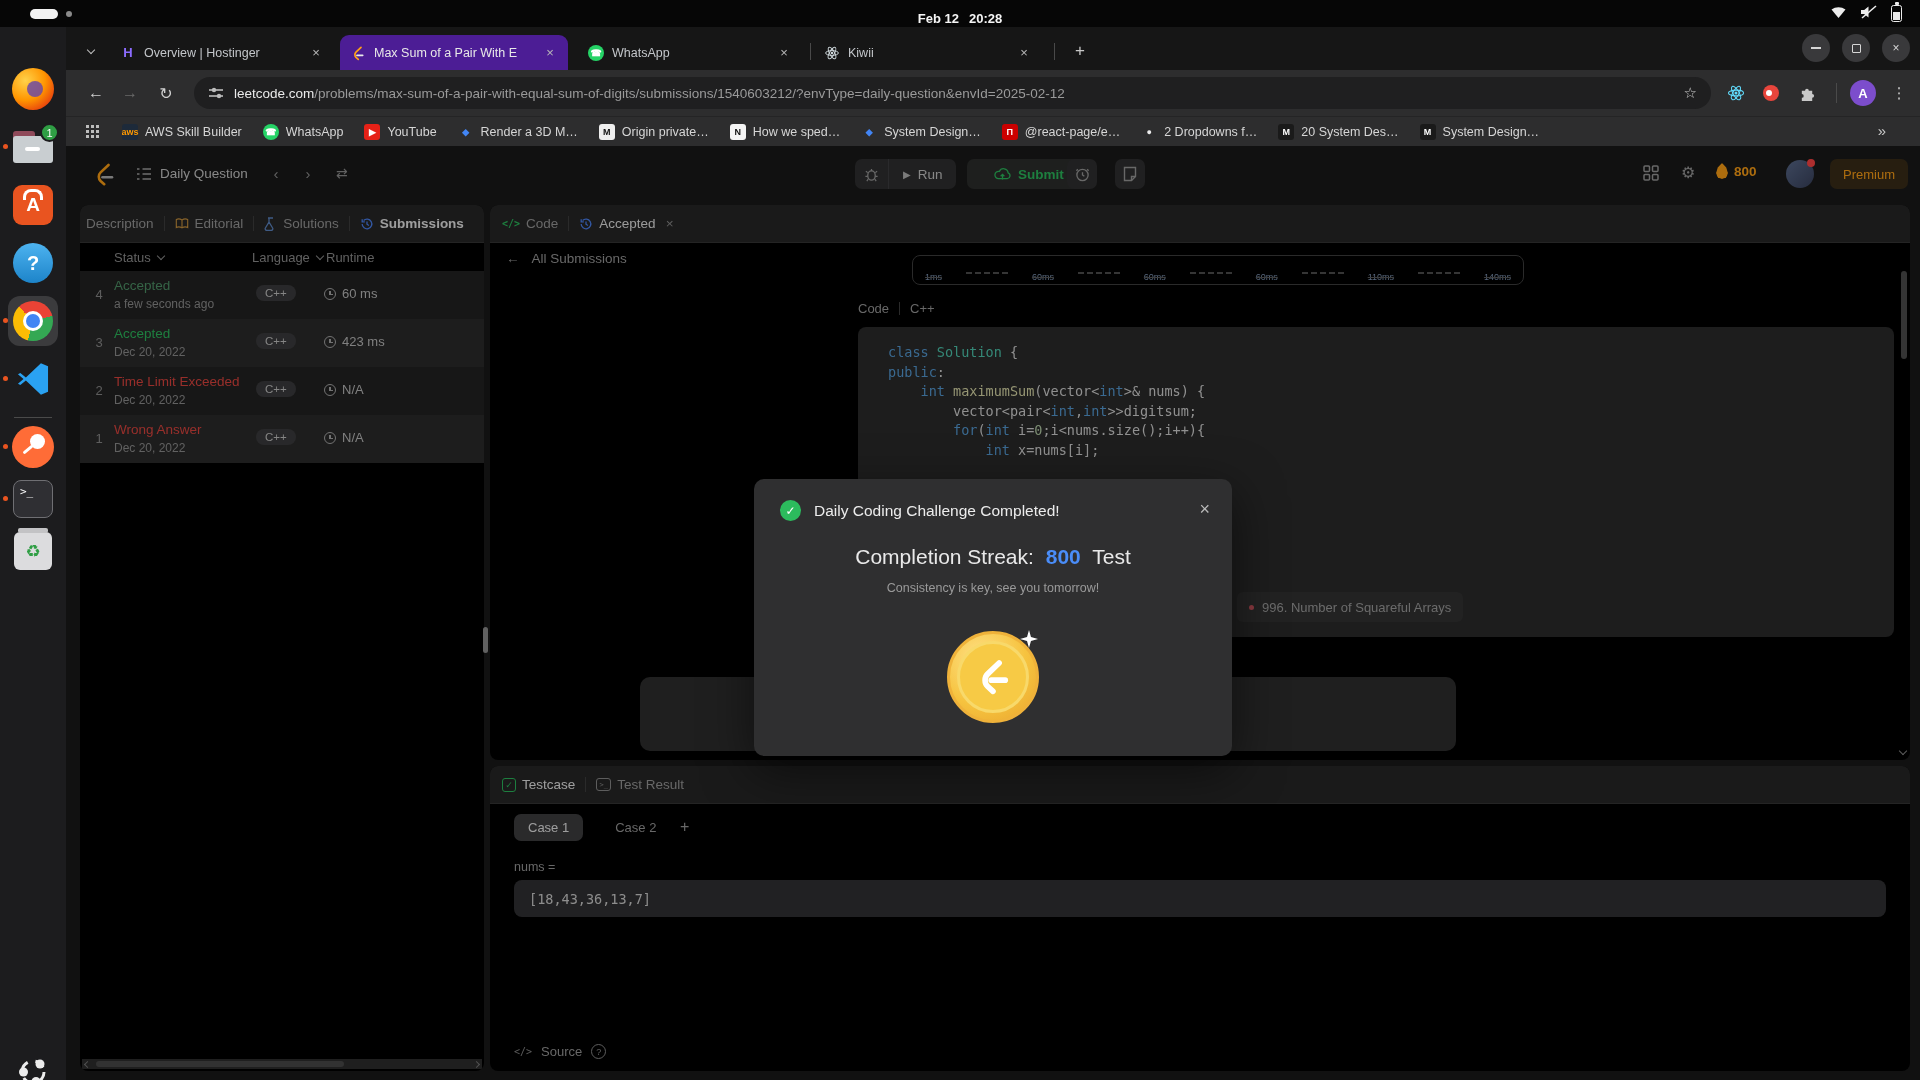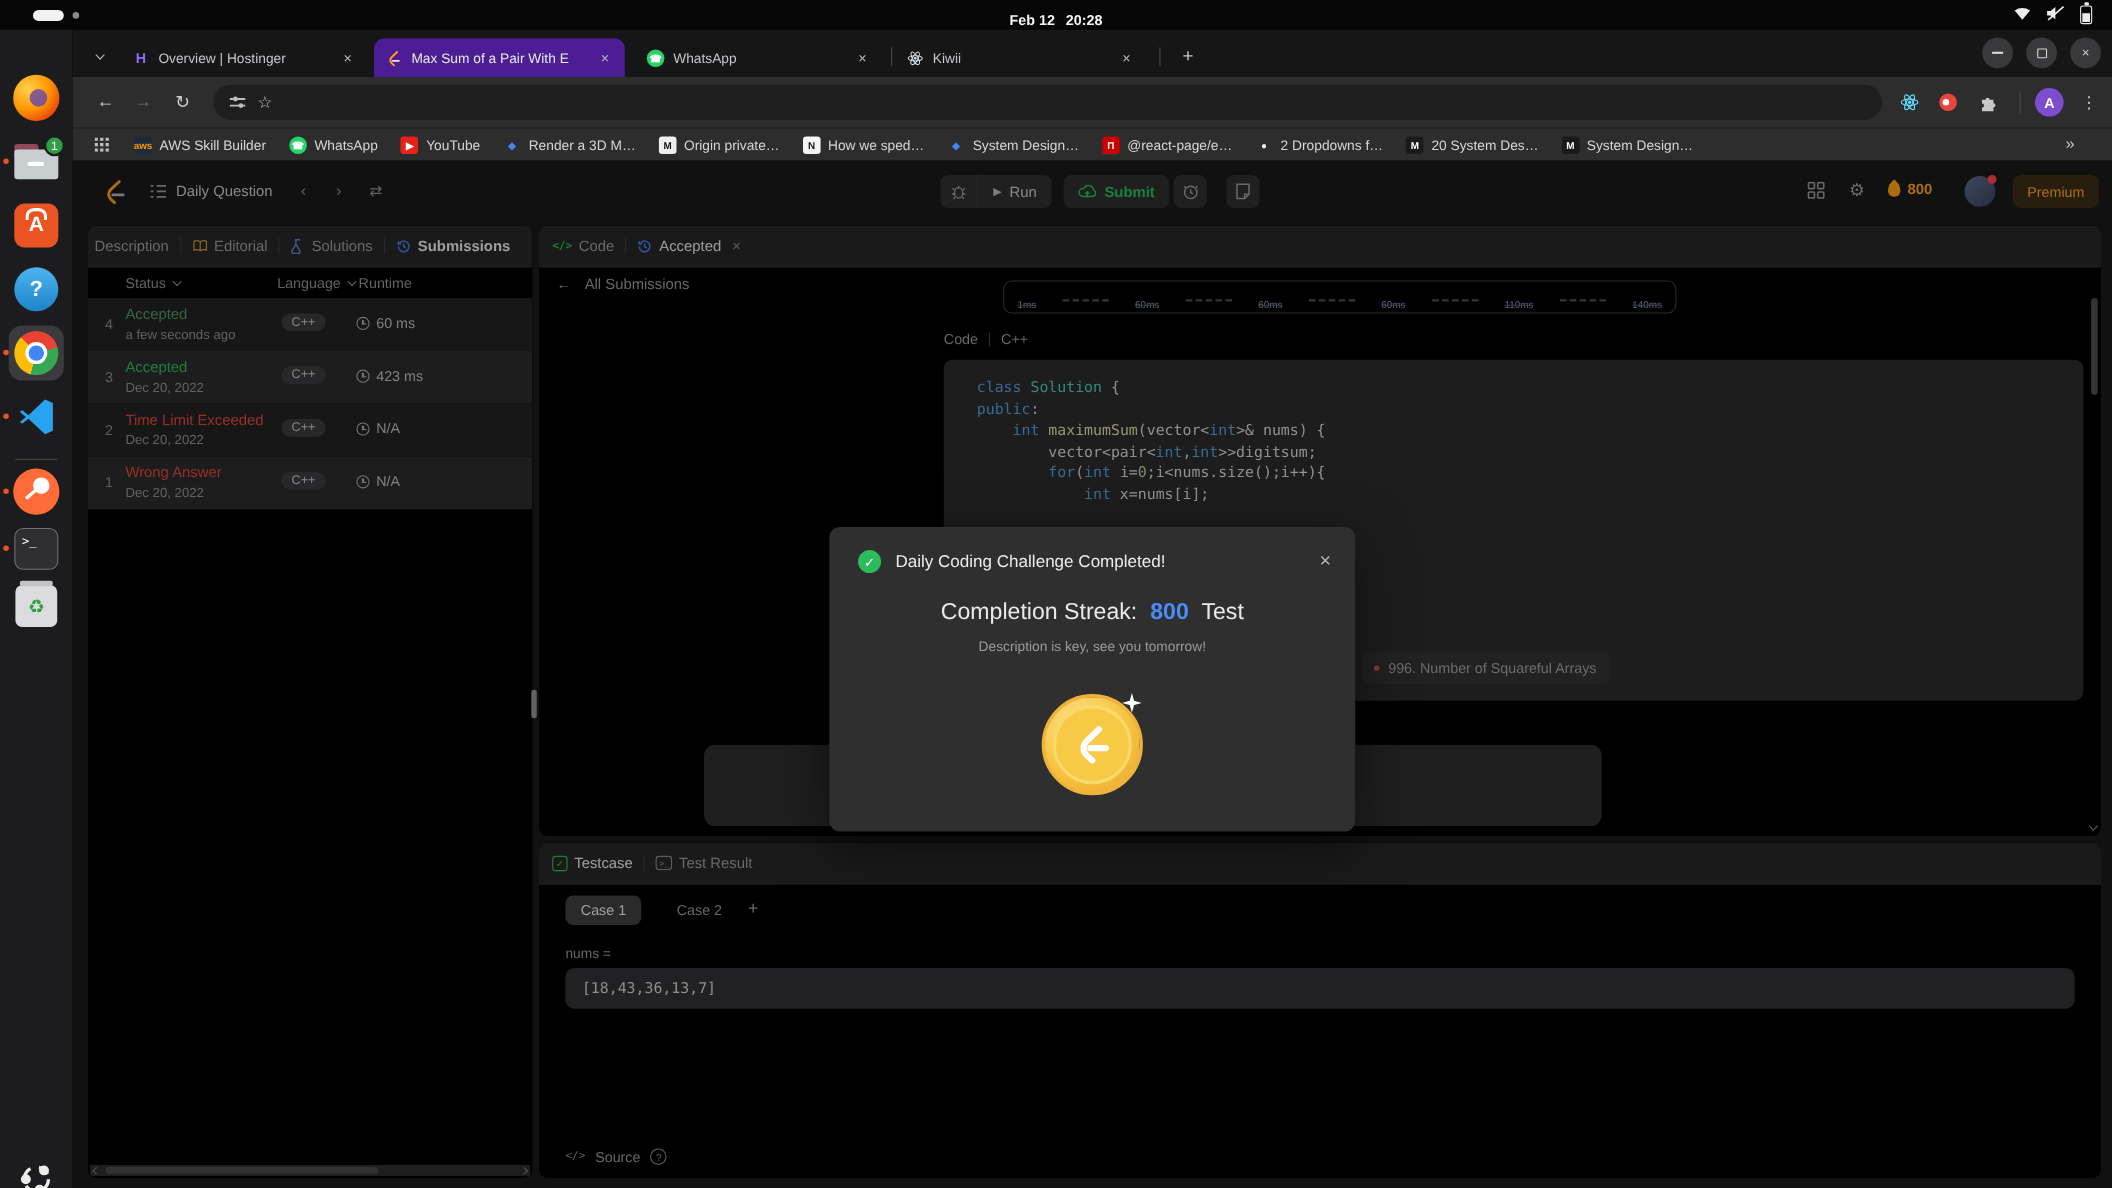--- a/index.html
+++ b/index.html
@@ -84,21 +84,21 @@
 .lch{position:absolute;left:0;top:0;width:100%;height:56px}
 .lclogo{position:absolute;left:26px;top:16px}
 .listicon{position:absolute;left:70px;top:21px}
 .dqlabel{position:absolute;left:94px;top:20px;font-size:13.5px;color:#c8c8c8}
 .navarr{position:absolute;top:19px;color:#8f8f8f;font-size:15px;width:20px;text-align:center}
 .shuffle{position:absolute;left:270px;top:19px;color:#8f8f8f;font-size:14px}
 .rungroup{position:absolute;left:789px;top:13px;height:30px;background:#303031;border-radius:7px;display:flex;align-items:center}
 .bugseg{width:34px;height:100%;display:flex;align-items:center;justify-content:center;border-right:1px solid #3f3f41}
 .runseg{display:flex;align-items:center;gap:7px;padding:0 14px;color:#c8c8c8;font-size:13.5px}
 .playg{color:#b5b5b5;font-size:10px}
-.submitbtn{position:absolute;left:901px;top:13px;height:30px;background:#2d2f2d;border-radius:7px;display:flex;align-items:center;gap:7px;padding:0 13px;color:#2cbb5d;font-size:13.5px;font-weight:bold}
+.submitbtn{position:absolute;left:901px;top:13px;height:30px;background:#2d2f2d;border-radius:7px;display:flex;align-items:center;gap:7px;padding:0 27px;color:#2cbb5d;font-size:13.5px;font-weight:bold}
 .hbox{position:absolute;top:13px;width:30px;height:30px;background:#303031;border-radius:7px;display:flex;align-items:center;justify-content:center}
 .hicon{position:absolute;top:19px;color:#9a9a9a}
 .gridicon{left:1577px}
 .gearicon{left:1615px;font-size:16px;top:17px}
 .coins{position:absolute;left:1650px;top:17px;display:flex;align-items:center;gap:6px;color:#ffa116;font-size:13.5px;font-weight:bold}
 .flame{width:12px;height:16px;background:#ffa116;border-radius:50% 50% 50% 50%/62% 62% 38% 38%;clip-path:polygon(50% 0,85% 28%,100% 62%,88% 92%,50% 100%,12% 92%,0 62%,15% 28%)}
 .lcavatar{position:absolute;left:1720px;top:14px;width:28px;height:28px;border-radius:50%;background:linear-gradient(135deg,#5a6b8c,#39415c);}
 .lcavatar:after{content:"";position:absolute;right:-1px;top:-1px;width:8px;height:8px;border-radius:50%;background:#ff4545}
 .premium{position:absolute;right:12px;top:13px;height:30px;padding:0 13px;border-radius:7px;background:rgba(255,161,22,.14);color:#ffa116;font-size:13px;display:flex;align-items:center}
 .panel{position:absolute;background:#000000;border-radius:8px;overflow:hidden}
@@ -299,20 +299,21 @@
     <div class="navbtn" style="left:88px">↻</div>
     <div class="omni">
       <svg width="16" height="14">
           <g stroke="#bdbdbd" stroke-width="1.6">
             <line x1="1" y1="4" x2="15" y2="4"></line>
             <line x1="1" y1="10" x2="15" y2="10"></line>
           </g>
           <circle cx="6" cy="4" r="2.2" fill="#bdbdbd"></circle>
           <circle cx="11" cy="10" r="2.2" fill="#bdbdbd"></circle>
         </svg>
+      <span class="urltxt"><span class="dom">leetcode.com</span><span class="path">/problems/max-sum-of-a-pair-with-equal-sum-of-digits/submissions/1540603212/?envType=daily-question&amp;envId=2025-02-12</span></span>
       <span class="omnistar">☆</span>
     </div>
     <div class="extbtn" style="left:1659px">
       <svg width="18" height="18" viewBox="0 0 20 20">
           <g fill="none" stroke="#61dafb" stroke-width="1.2">
             <ellipse cx="10" cy="10" rx="8.4" ry="3.2"></ellipse>
             <ellipse cx="10" cy="10" rx="8.4" ry="3.2" transform="rotate(60 10 10)"></ellipse>
             <ellipse cx="10" cy="10" rx="8.4" ry="3.2" transform="rotate(120 10 10)"></ellipse>
           </g>
           <circle cx="10" cy="10" r="1.7" fill="#61dafb"></circle>
@@ -659,21 +660,21 @@
     <div class="mhead">
       <span class="mcheck">✓</span>
       <span class="mtitle">Daily Coding Challenge Completed!</span>
     </div>
     <span class="mclose">×</span>
     <div class="streak">
       <span>Completion Streak:</span>
       <span class="streakval">800</span>
       <span>Test</span>
     </div>
-    <div class="msub">Description is key, see you tomorrow!</div>
+    <div class="msub">Consistency is key, see you tomorrow!</div>
     <div class="coin">
       <div class="coininner">
         <svg width="42" height="42" viewBox="0 0 24 24">
             <path d="M15.5 4 L9 10.2 a5 5 0 0 0 0 7.2 l3 2.8" fill="none" stroke="#fff" stroke-width="3.2" stroke-linecap="round"></path>
             <path d="M11 13.8 h8" stroke="#fff" stroke-width="3.2" stroke-linecap="round"></path>
           </svg>
       </div>
       <span class="spark"></span>
     </div>
   </div>

